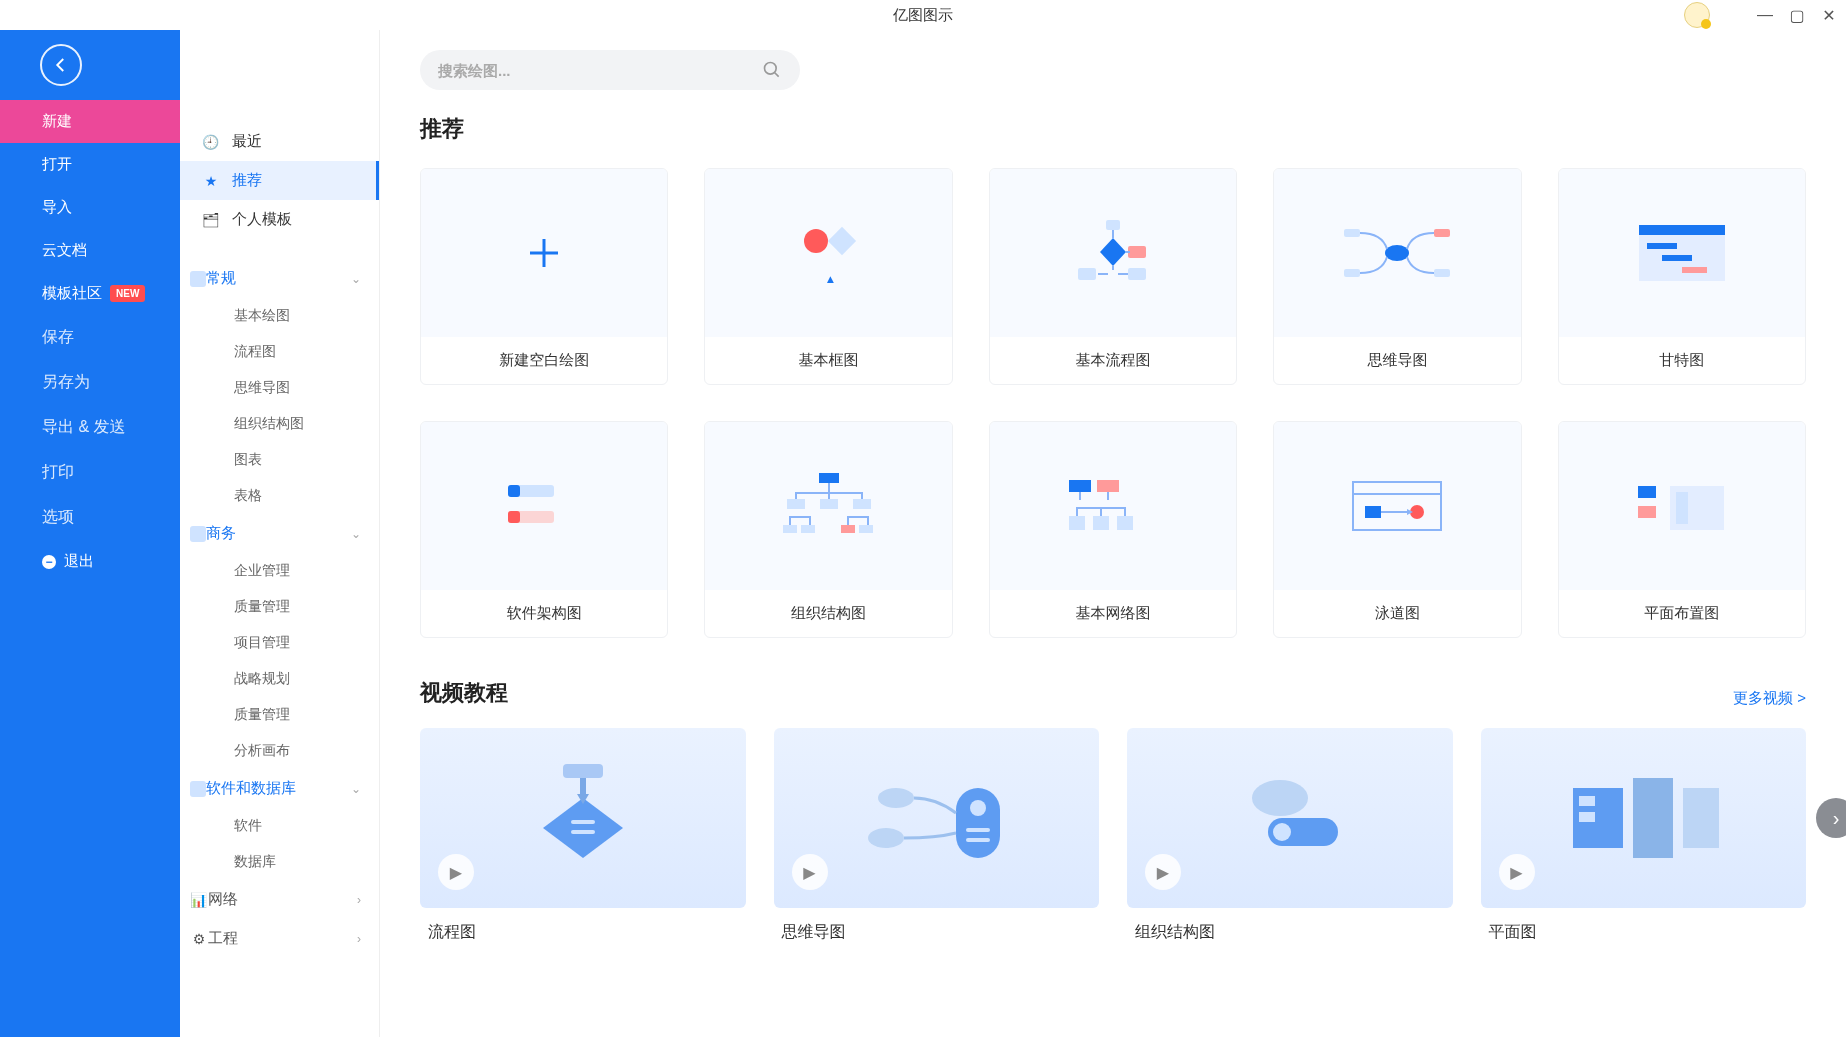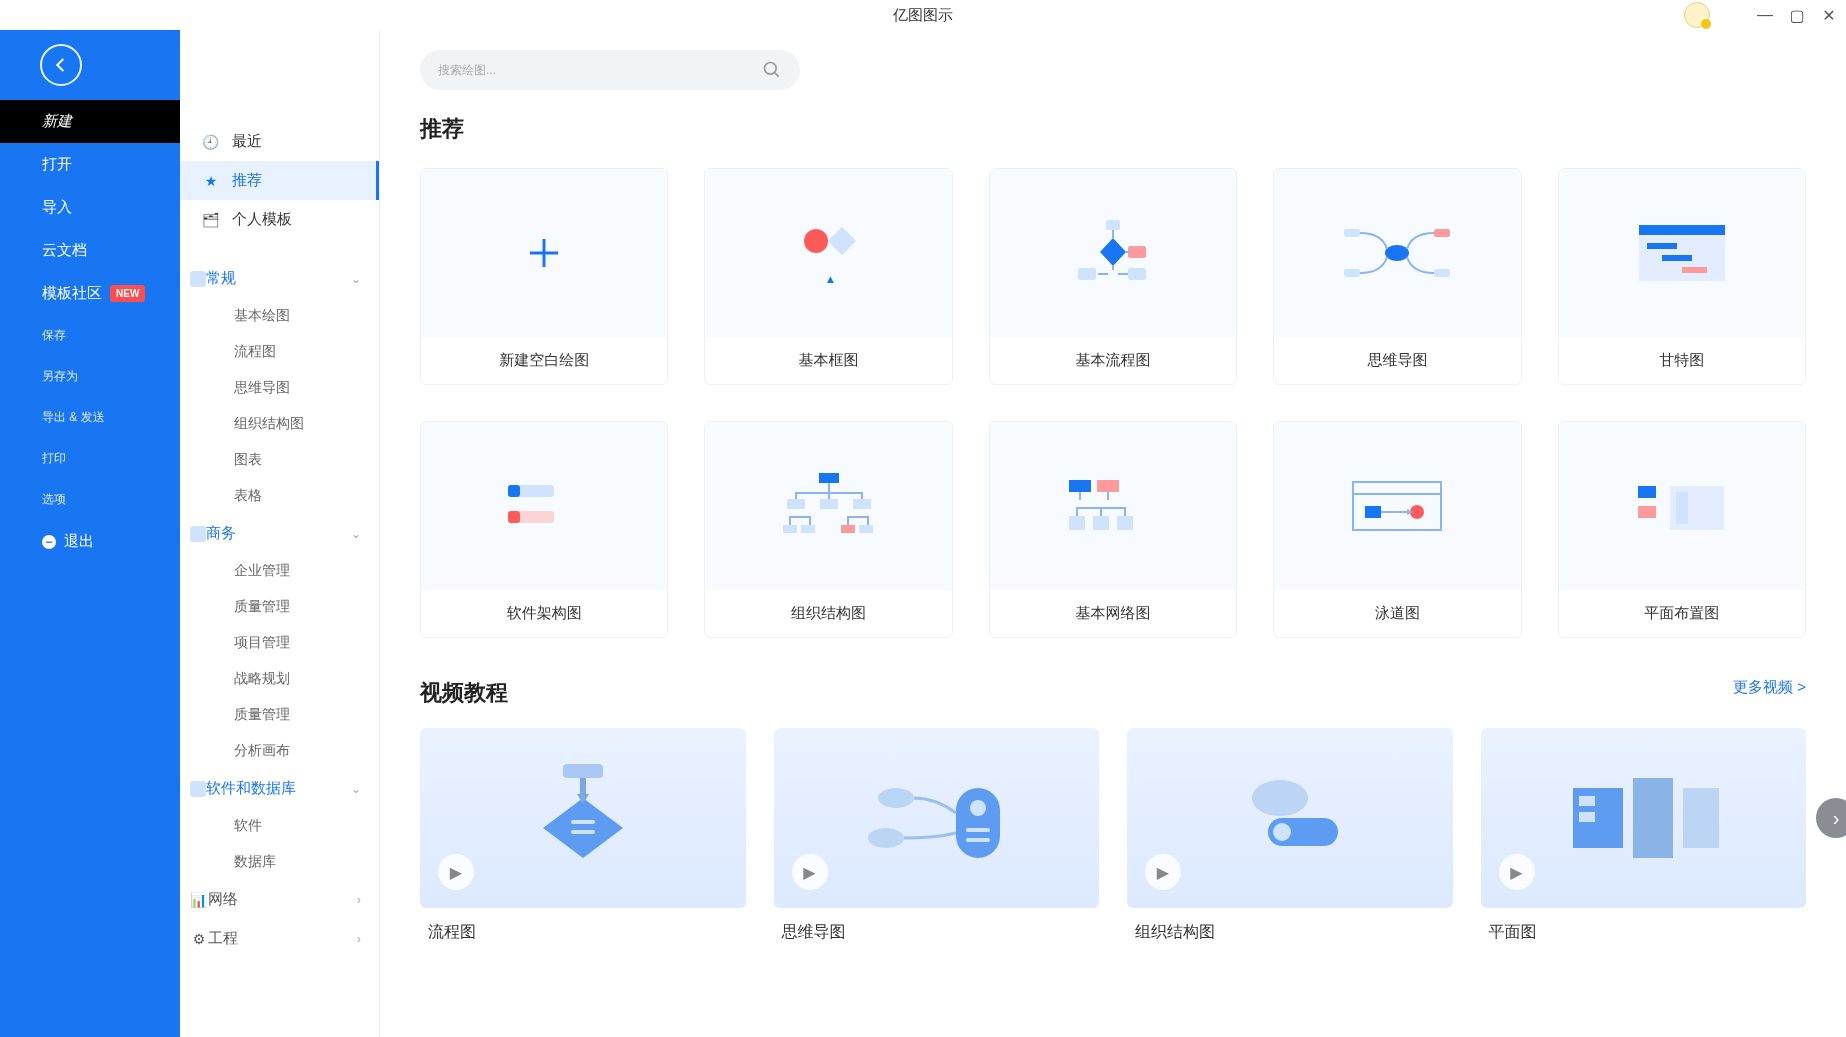--- a/index.html
+++ b/index.html
@@ -10,49 +10,49 @@
 .titlebar-right { position: absolute; right: 10px; display: flex; gap: 18px; align-items: center; }
 .win-btn { width: 14px; height: 14px; display: flex; align-items: center; justify-content: center; cursor: pointer; color: #555; font-size: 16px; }
 .avatar-circle { width: 26px; height: 26px; border-radius: 50%; background: #fff3cc; border: 1px solid #e6d080; margin-right: 30px; position: relative; }
 .avatar-circle::after { content:""; position:absolute; right:-2px; bottom:-2px; width:10px; height:10px; border-radius:50%; background:#f5c518; }
 
 .main { display: flex; height: calc(1037px - 30px); }
 
 .sidebar-left { width: 180px; background: #1976f2; color: #fff; display:flex; flex-direction:column; }
 .back-btn { width: 42px; height: 42px; border: 2px solid rgba(255,255,255,0.9); border-radius: 50%; margin: 14px 0 14px 40px; display:flex; align-items:center; justify-content:center; cursor:pointer; }
 .sl-item { padding: 12px 0 12px 42px; font-size: 15px; cursor:pointer; display:flex; align-items:center; gap:8px; }
-.sl-item.active { background: #000000; font-style: italic; }
-.sl-item.dim { color: rgba(255,255,255,0.85); font-size: 12px; }
+.sl-item.active { background: #ec4899; }
+.sl-item.dim { color: rgba(255,255,255,0.85); font-size: 16px; }
 .new-badge { background:#ff4d4f; font-size:10px; padding:3px 6px; border-radius:3px; font-weight:bold; }
 .exit-icon { width:14px; height:14px; border-radius:50%; background:#fff; display:inline-flex; align-items:center; justify-content:center; color:#1976f2; font-size:12px; font-weight:bold; }
 
 .sidebar-cat { width: 200px; background: #fff; border-right: 1px solid #eee; overflow-y:auto; position:relative; }
 .cat-item { padding: 10px 18px 10px 22px; font-size: 15px; color:#333; display:flex; align-items:center; gap:12px; cursor:pointer; position:relative; }
 .cat-item.sel { background:#e8f1ff; color:#1976f2; }
 .cat-item.sel::after { content:""; position:absolute; right:0; top:0; bottom:0; width:3px; background:#1976f2; }
 .cat-icon { width:18px; height:18px; display:inline-flex; align-items:center; justify-content:center; font-size:14px; }
 .cat-group { padding: 10px 18px 10px 10px; font-size: 15px; color:#1976f2; display:flex; align-items:center; gap:0; cursor:pointer; }
 .cat-group.gray { color:#555; }
 .cat-group .chev { margin-left:auto; color:#aaa; font-size:12px; }
 .cat-sub { padding: 9px 18px 9px 54px; font-size: 14px; color:#666; cursor:pointer; }
 .sq-icon { width:16px; height:16px; border-radius:3px; display:inline-block; }
 
 .content { flex:1; padding: 0 40px; overflow-y:auto; background:#fff; position:relative; }
 .search-box { margin: 20px 0 24px 0; width: 380px; height: 40px; background:#f2f3f5; border-radius:20px; display:flex; align-items:center; padding: 0 18px; }
-.search-box input { flex:1; border:none; background:transparent; outline:none; font-size:12px; color:#a21caf; }
+.search-box input { flex:1; border:none; background:transparent; outline:none; font-size:15px; color:#a21caf;font-weight:bold; }
 .search-box input::placeholder { color:#aaa; }
 .search-icon { color:#999; font-size:18px; }
 
 .section-title { font-size: 22px; font-weight: bold; color:#222; margin: 16px 0 24px 0; }
 .card-grid { display:grid; grid-template-columns: repeat(5, 1fr); gap: 36px; margin-bottom: 40px; }
 .card { background:#fff; border:1px solid #eef0f3; border-radius:6px; overflow:hidden; cursor:pointer; }
 .card-preview { height: 168px; background:#f7faff; display:flex; align-items:center; justify-content:center; }
 .card-label { padding: 14px 0; text-align:center; font-size:15px; color:#333; }
 
-.video-header { display:flex; align-items:flex-start; justify-content:space-between; margin: 20px 0 20px 0; gap: 11px; }
+.video-header { display:flex; align-items:flex-end; justify-content:space-between; margin: 20px 0 20px 0; gap: 11px; }
 .more-link { color:#1976f2; font-size:15px; cursor:pointer;margin-left:46px; }
 .video-grid { display:grid; grid-template-columns: repeat(4, 1fr); gap: 28px; position:relative; }
 .video-card { cursor:pointer; }
 .video-thumb { height: 180px; background: linear-gradient(#eaf2ff,#dce9ff); border-radius:6px; position:relative; display:flex; align-items:center; justify-content:center; }
 .play-btn { position:absolute; left:18px; bottom:18px; width:36px; height:36px; border-radius:50%; background:rgba(255,255,255,0.85); display:flex; align-items:center; justify-content:center; color:#888; }
 .video-label { padding: 14px 0 0 8px; font-size:16px; color:#333; }
 .next-arrow { position:absolute; right:-50px; top:70px; width:40px; height:40px; border-radius:50%; background:#8a8d93; display:flex; align-items:center; justify-content:center; color:#fff; cursor:pointer; font-size:20px; }
 
 svg { display:block; }
 </style>

